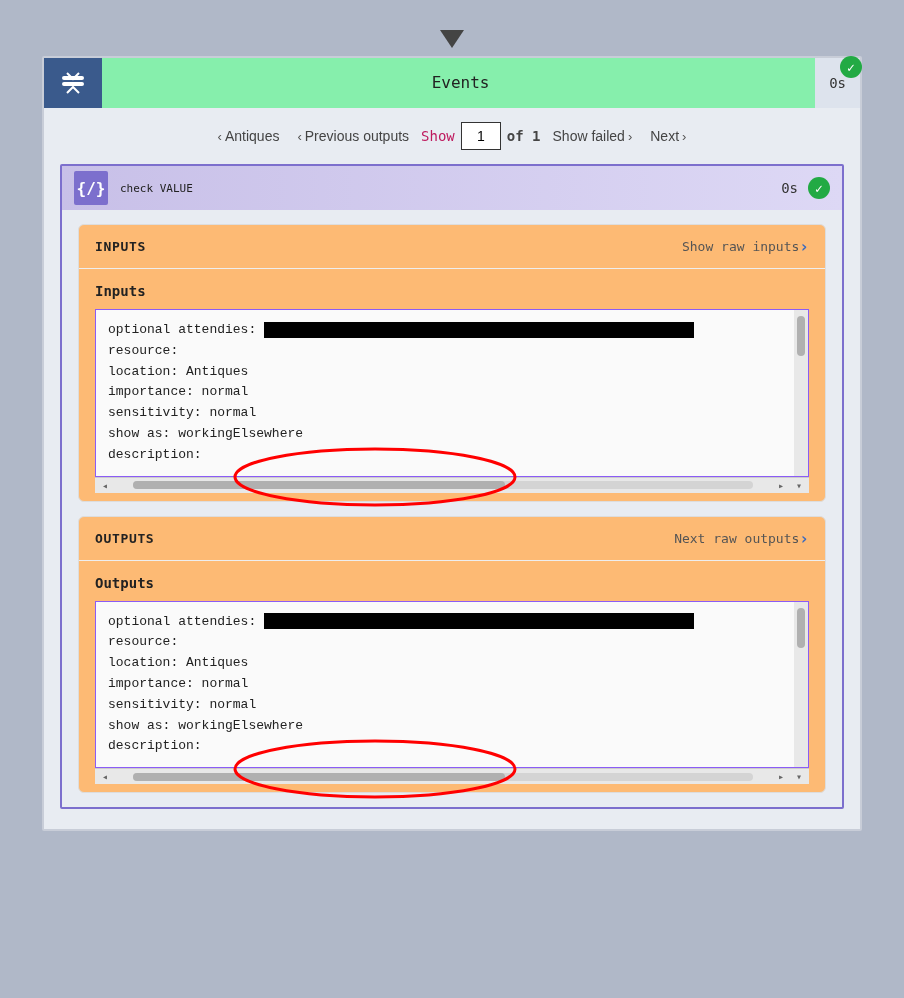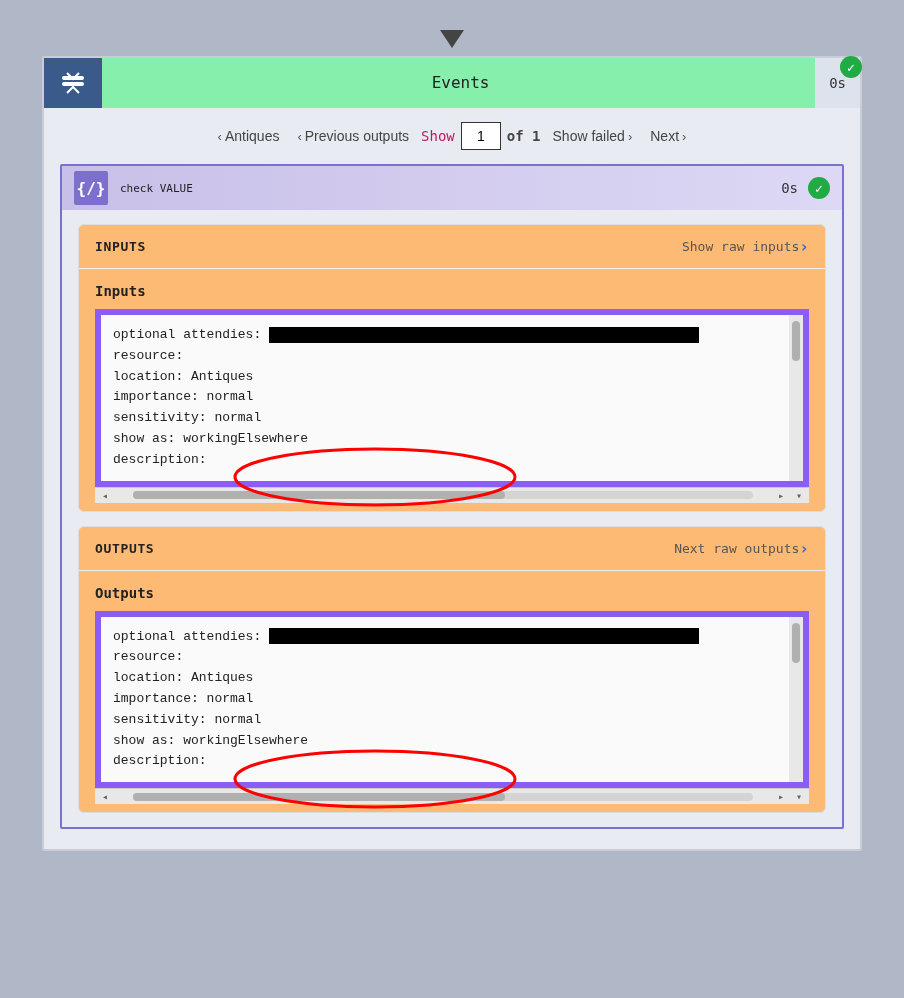--- a/index.html
+++ b/index.html
@@ -236,21 +236,21 @@
 
     .panel-subtitle {
       font-size: 14px;
       font-weight: 600;
       color: #222;
       margin-bottom: 10px;
     }
 
     
     .code-area {
-      border: 6px solid #8b5cf6;
+      border: 1px solid #8b5cf6;
       background: #fafafa;
       overflow: hidden;
       position: relative;
     }
 
     .code-content {
       padding: 10px 12px;
       font-family: 'Courier New', Courier, monospace;
       font-size: 13px;
       color: #222;

